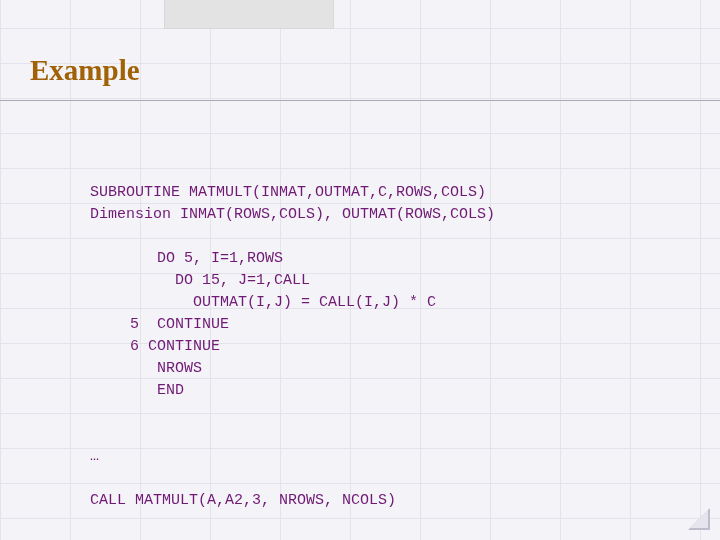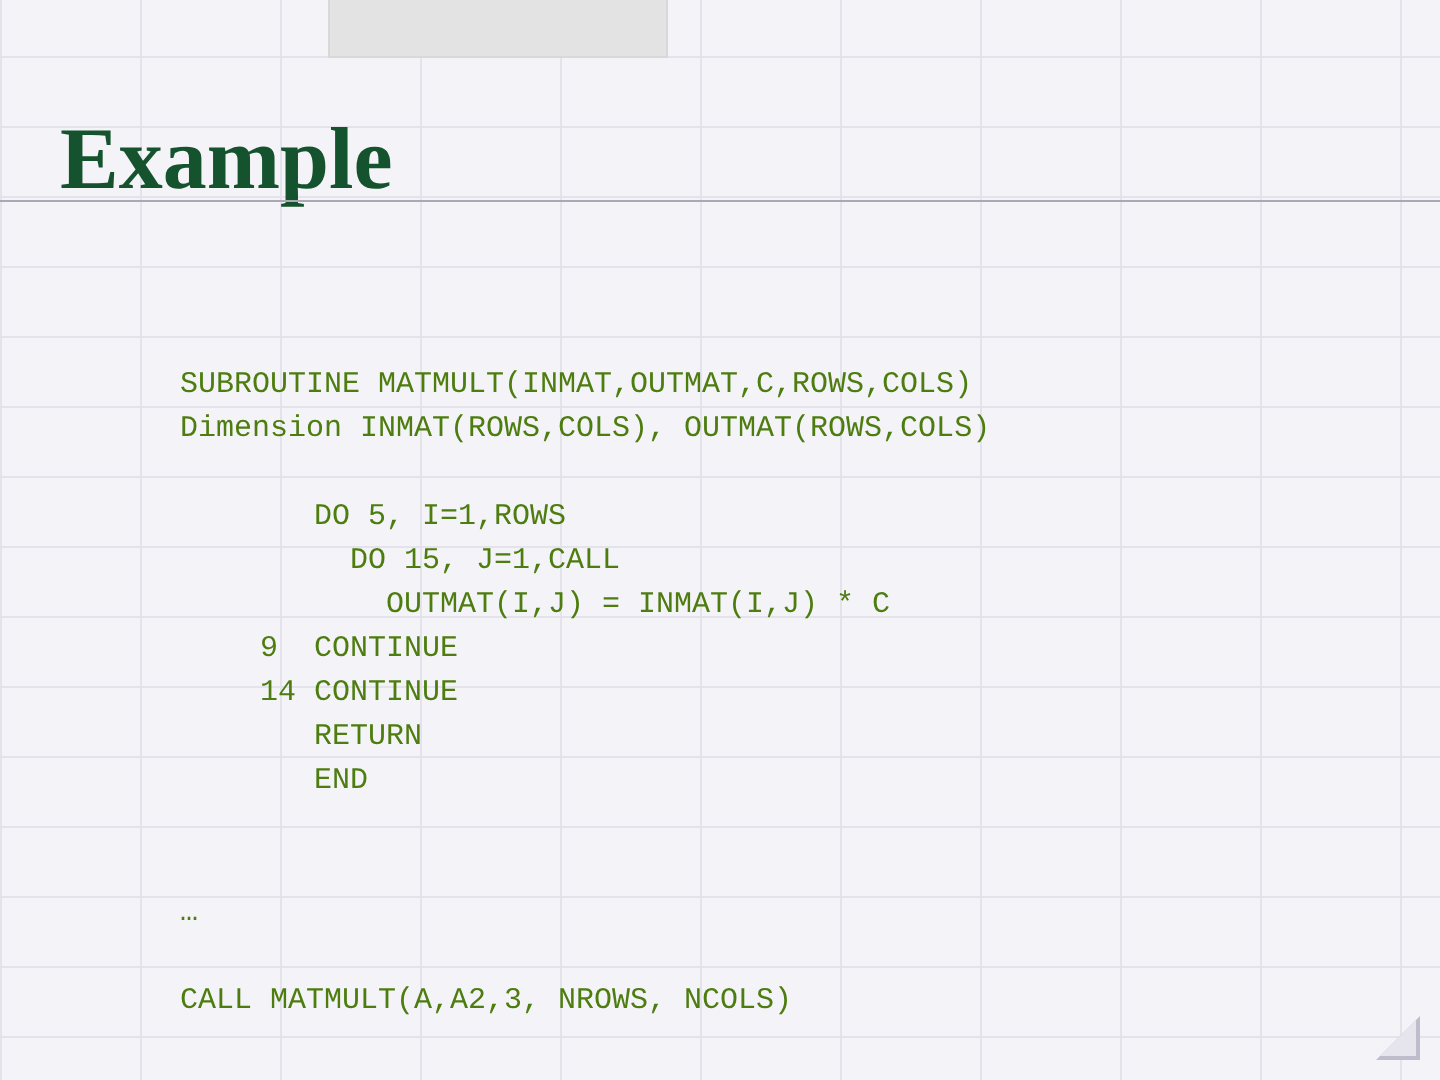--- a/index.html
+++ b/index.html
@@ -18,33 +18,33 @@
   }
   .title-bar{
     position:absolute;top:0;left:164px;width:168px;height:28px;
     background:#E3E3E3;
     border:1px solid #D8D8D8;
     border-top:none;
   }
   .heading{
     position:absolute;left:30px;top:54px;
     font-family:"Comic Sans MS","Comic Sans",cursive;
-    font-size:44px;font-weight:bold;
-    color:#14532d;
+    font-size:29px;font-weight:bold;
+    color:#a16207;
     text-align:right;
   }
   .rule{
     position:absolute;left:0;top:100px;width:720px;height:0;
     border-top:1px solid #A9A9B5;
   }
   .code{
     position:absolute;left:90px;top:160px;
     font-size:15px;line-height:22px;
     white-space:pre;
-    color:#4d7c0f;
+    color:#701a75;
   }
   .indent-block{margin-left:40px}
   .corner{
     position:absolute;right:10px;bottom:10px;width:22px;height:22px;
   }
   .corner::before{
     content:"";position:absolute;right:0;bottom:0;
     width:0;height:0;
     border-left:22px solid transparent;
     border-bottom:22px solid #BDBDCB;
@@ -63,24 +63,24 @@
 
 <div class="heading">Example</div>
 <div class="rule"></div>
 
 <div class="code">
 <span>SUBROUTINE MATMULT(INMAT,OUTMAT,C,ROWS,COLS)</span>
 <span>Dimension INMAT(ROWS,COLS), OUTMAT(ROWS,COLS)</span>
 
 <div class="indent-block"><span>   DO 5, I=1,ROWS</span>
 <span>     DO 15, J=1,CALL</span>
-<span>       OUTMAT(I,J) = INMAT(I,J) * C</span>
-<span>9  CONTINUE</span>
-<span>14 CONTINUE</span>
-<span>   RETURN</span>
+<span>       OUTMAT(I,J) = CALL(I,J) * C</span>
+<span>5  CONTINUE</span>
+<span>6 CONTINUE</span>
+<span>   NROWS</span>
 <span>   END</span></div>
 
 <span>…</span>
 
 <span>CALL MATMULT(A,A2,3, NROWS, NCOLS)</span>
 </div>
 
 <div class="corner"></div>
 
 </body></html>

